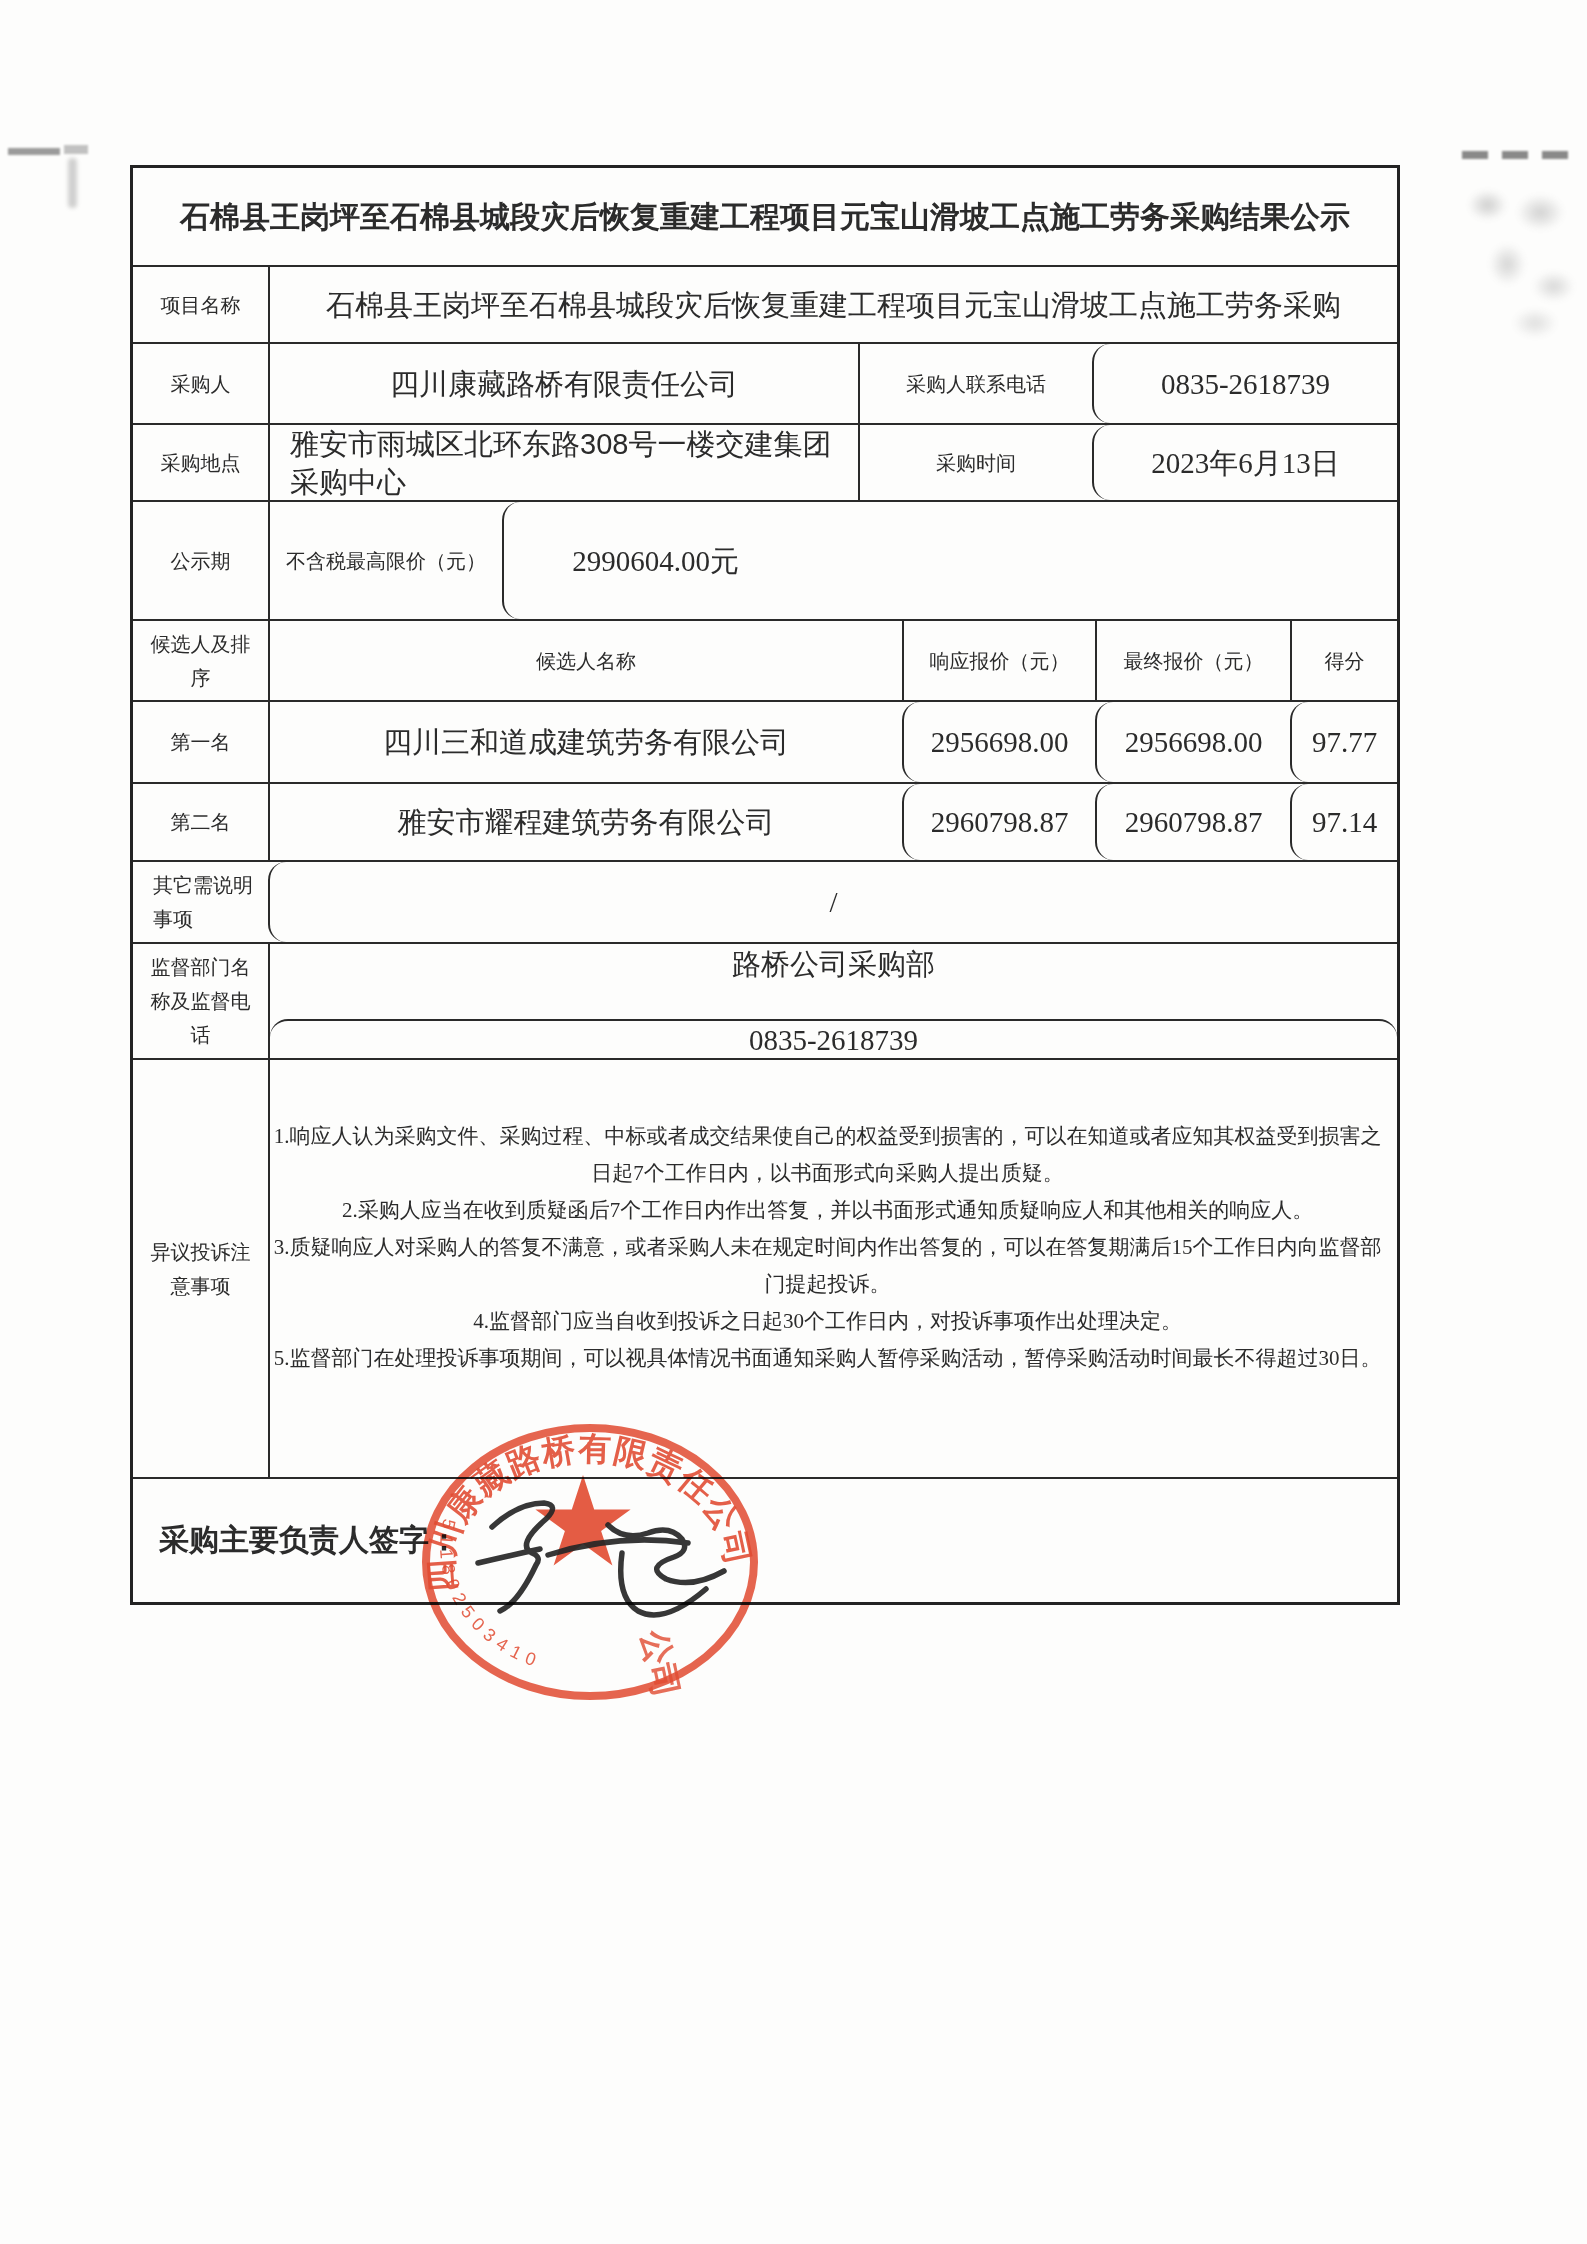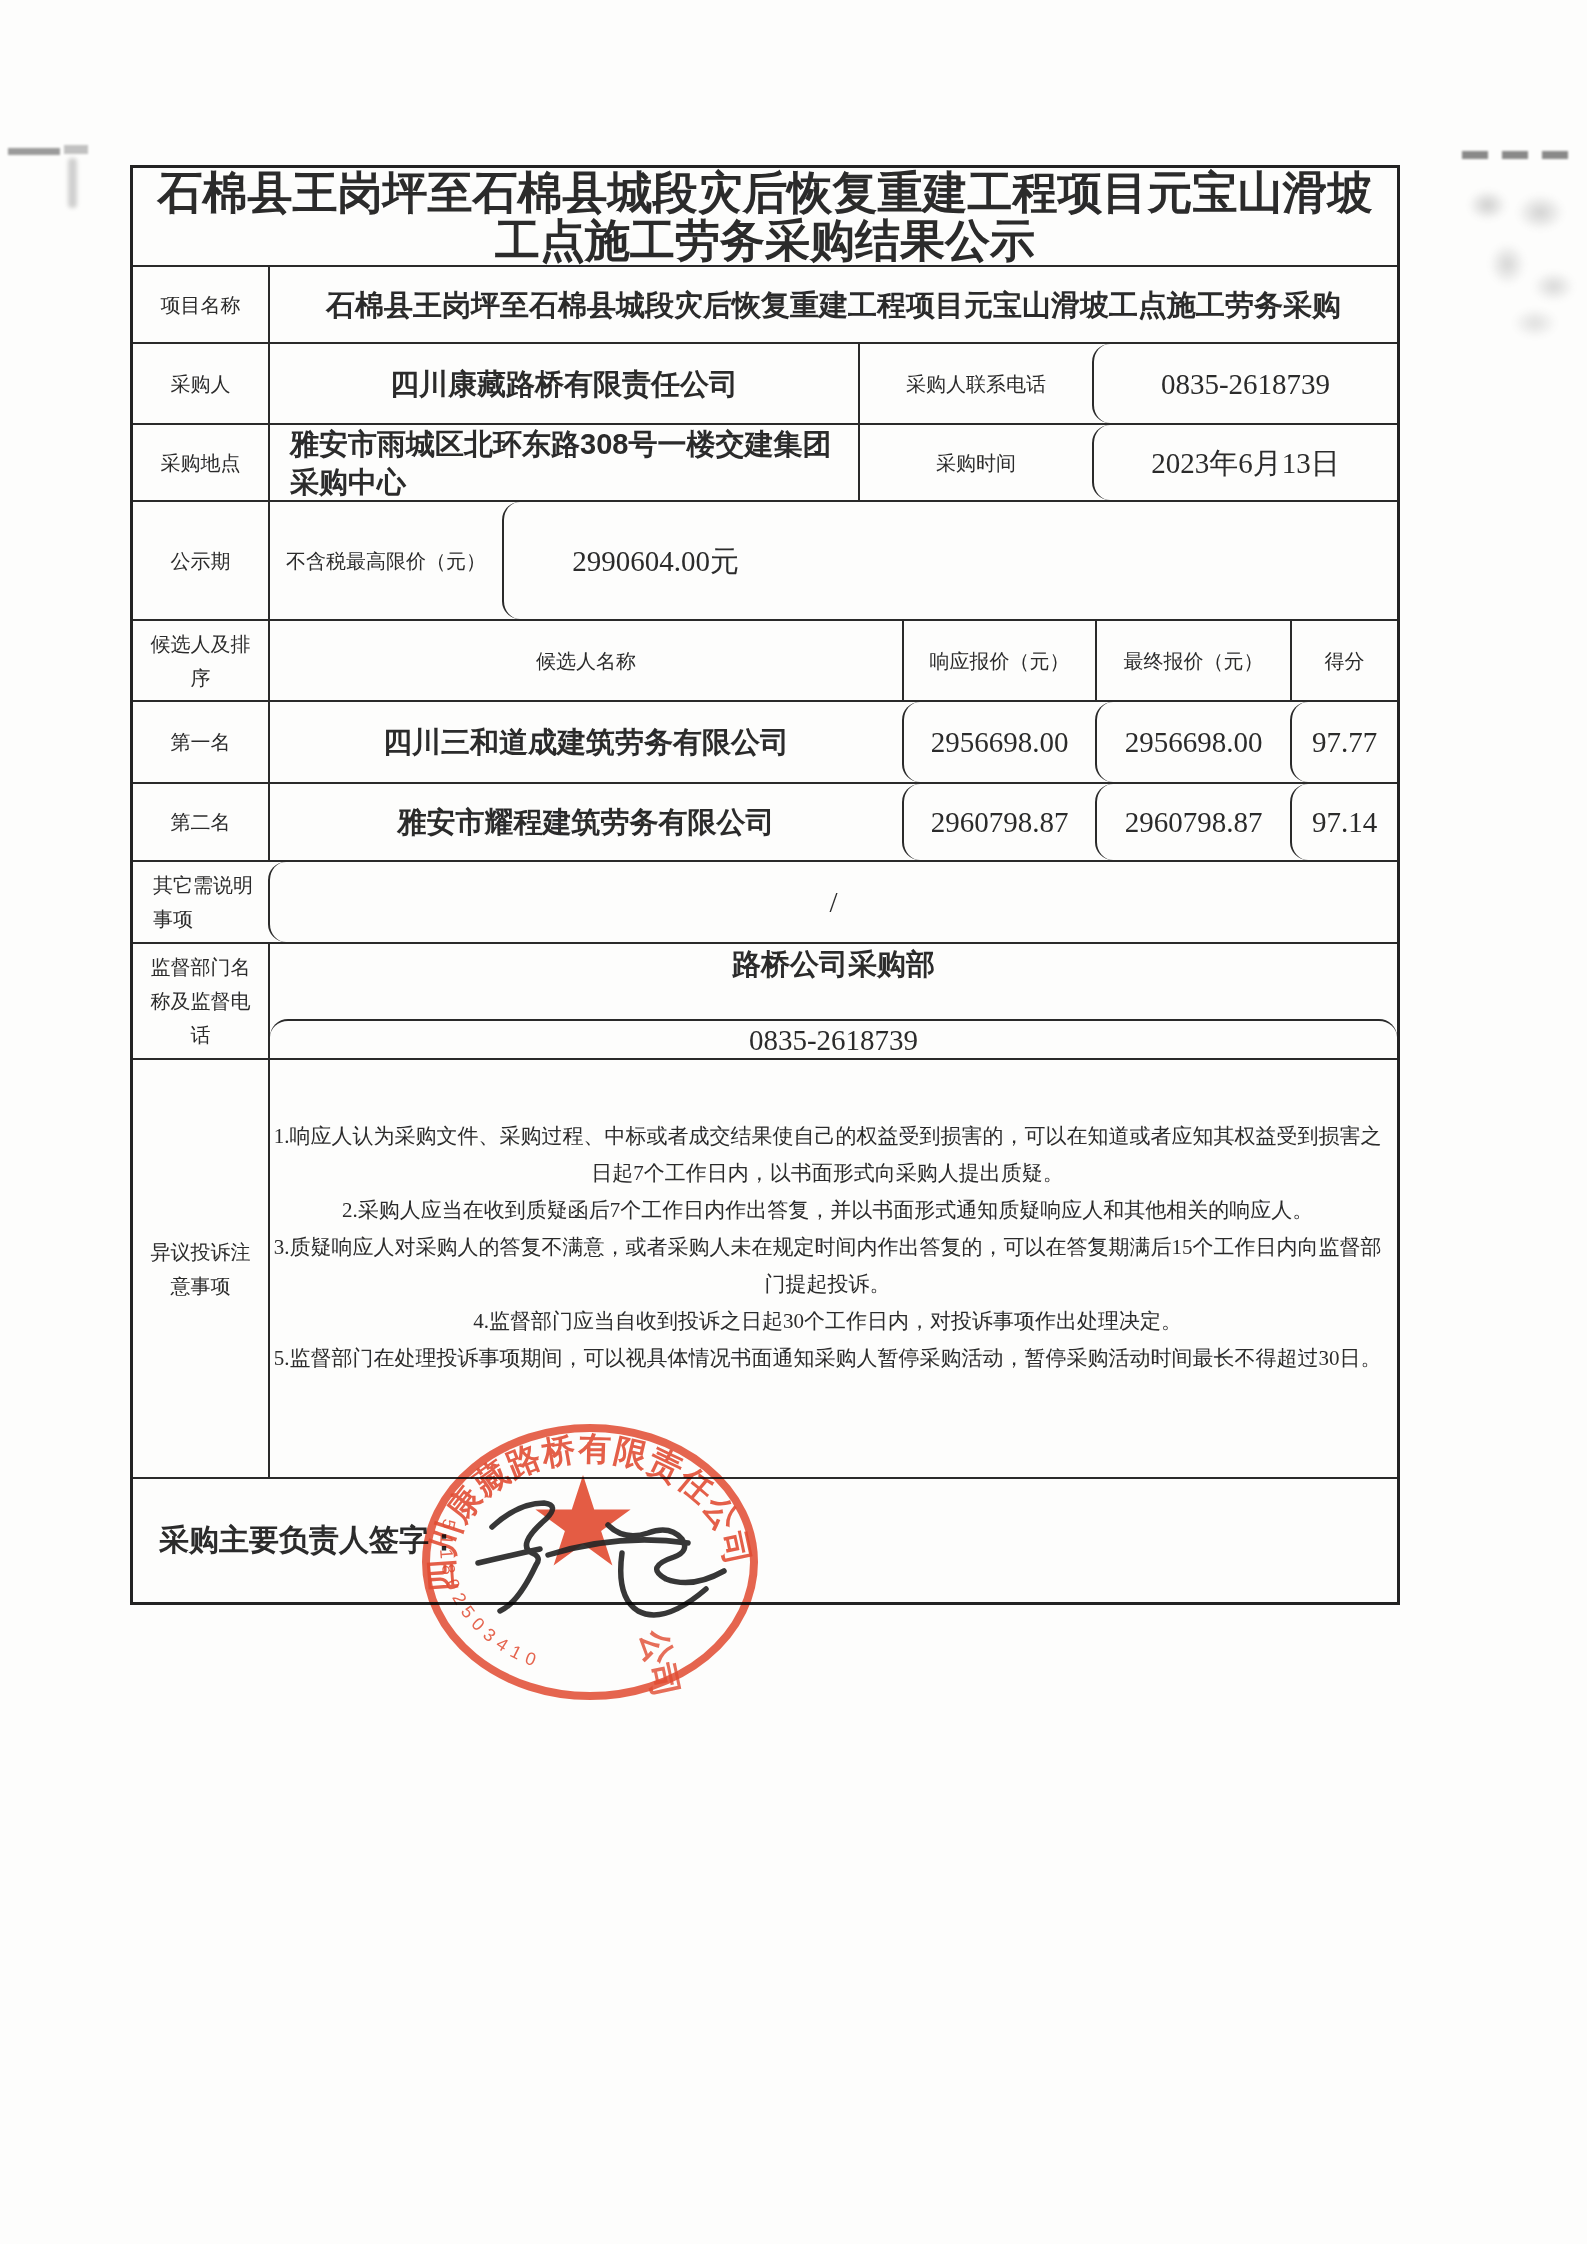--- a/index.html
+++ b/index.html
@@ -17,25 +17,25 @@
   .row{display:flex;box-sizing:border-box;border-top:2px solid #2a2a2a;}
   .row.first{border-top:none;}
   .c{
     box-sizing:border-box;border-left:2px solid #2a2a2a;
     display:flex;align-items:center;justify-content:center;
     text-align:center;padding:2px 8px;overflow:hidden;
   }
   .c:first-child{border-left:none;}
   .lbl{font-size:20px;line-height:34px;}
   .serifv{font-size:29px;line-height:36px;border-radius:18px;}
-  .strongv{font-family:"Liberation Sans","DejaVu Sans",sans-serif;font-weight:700;font-size:29px;line-height:38px;}
+  .strongv{font-family:"Liberation Sans","DejaVu Sans",sans-serif;font-weight:400;font-size:29px;line-height:38px;}
   .leftal{justify-content:flex-start;text-align:left;padding-left:20px;}
   .title-cell{
     width:100%;font-family:"Liberation Sans","DejaVu Sans",sans-serif;
-    font-weight:700;font-size:45px;line-height:48px;letter-spacing:0px;
+    font-weight:700;font-size:30px;line-height:48px;letter-spacing:0px;
     display:flex;align-items:center;justify-content:center;text-align:center;
     padding:0 14px;box-sizing:border-box;
   }
   
   .w-l{flex:0 0 135px;}
   .w-v{flex:0 0 590px;}
   .w-l2{flex:0 0 234px;}
   .w-v2{flex:0 0 305px;}
   .w-rest{flex:0 0 1129px;}
   

